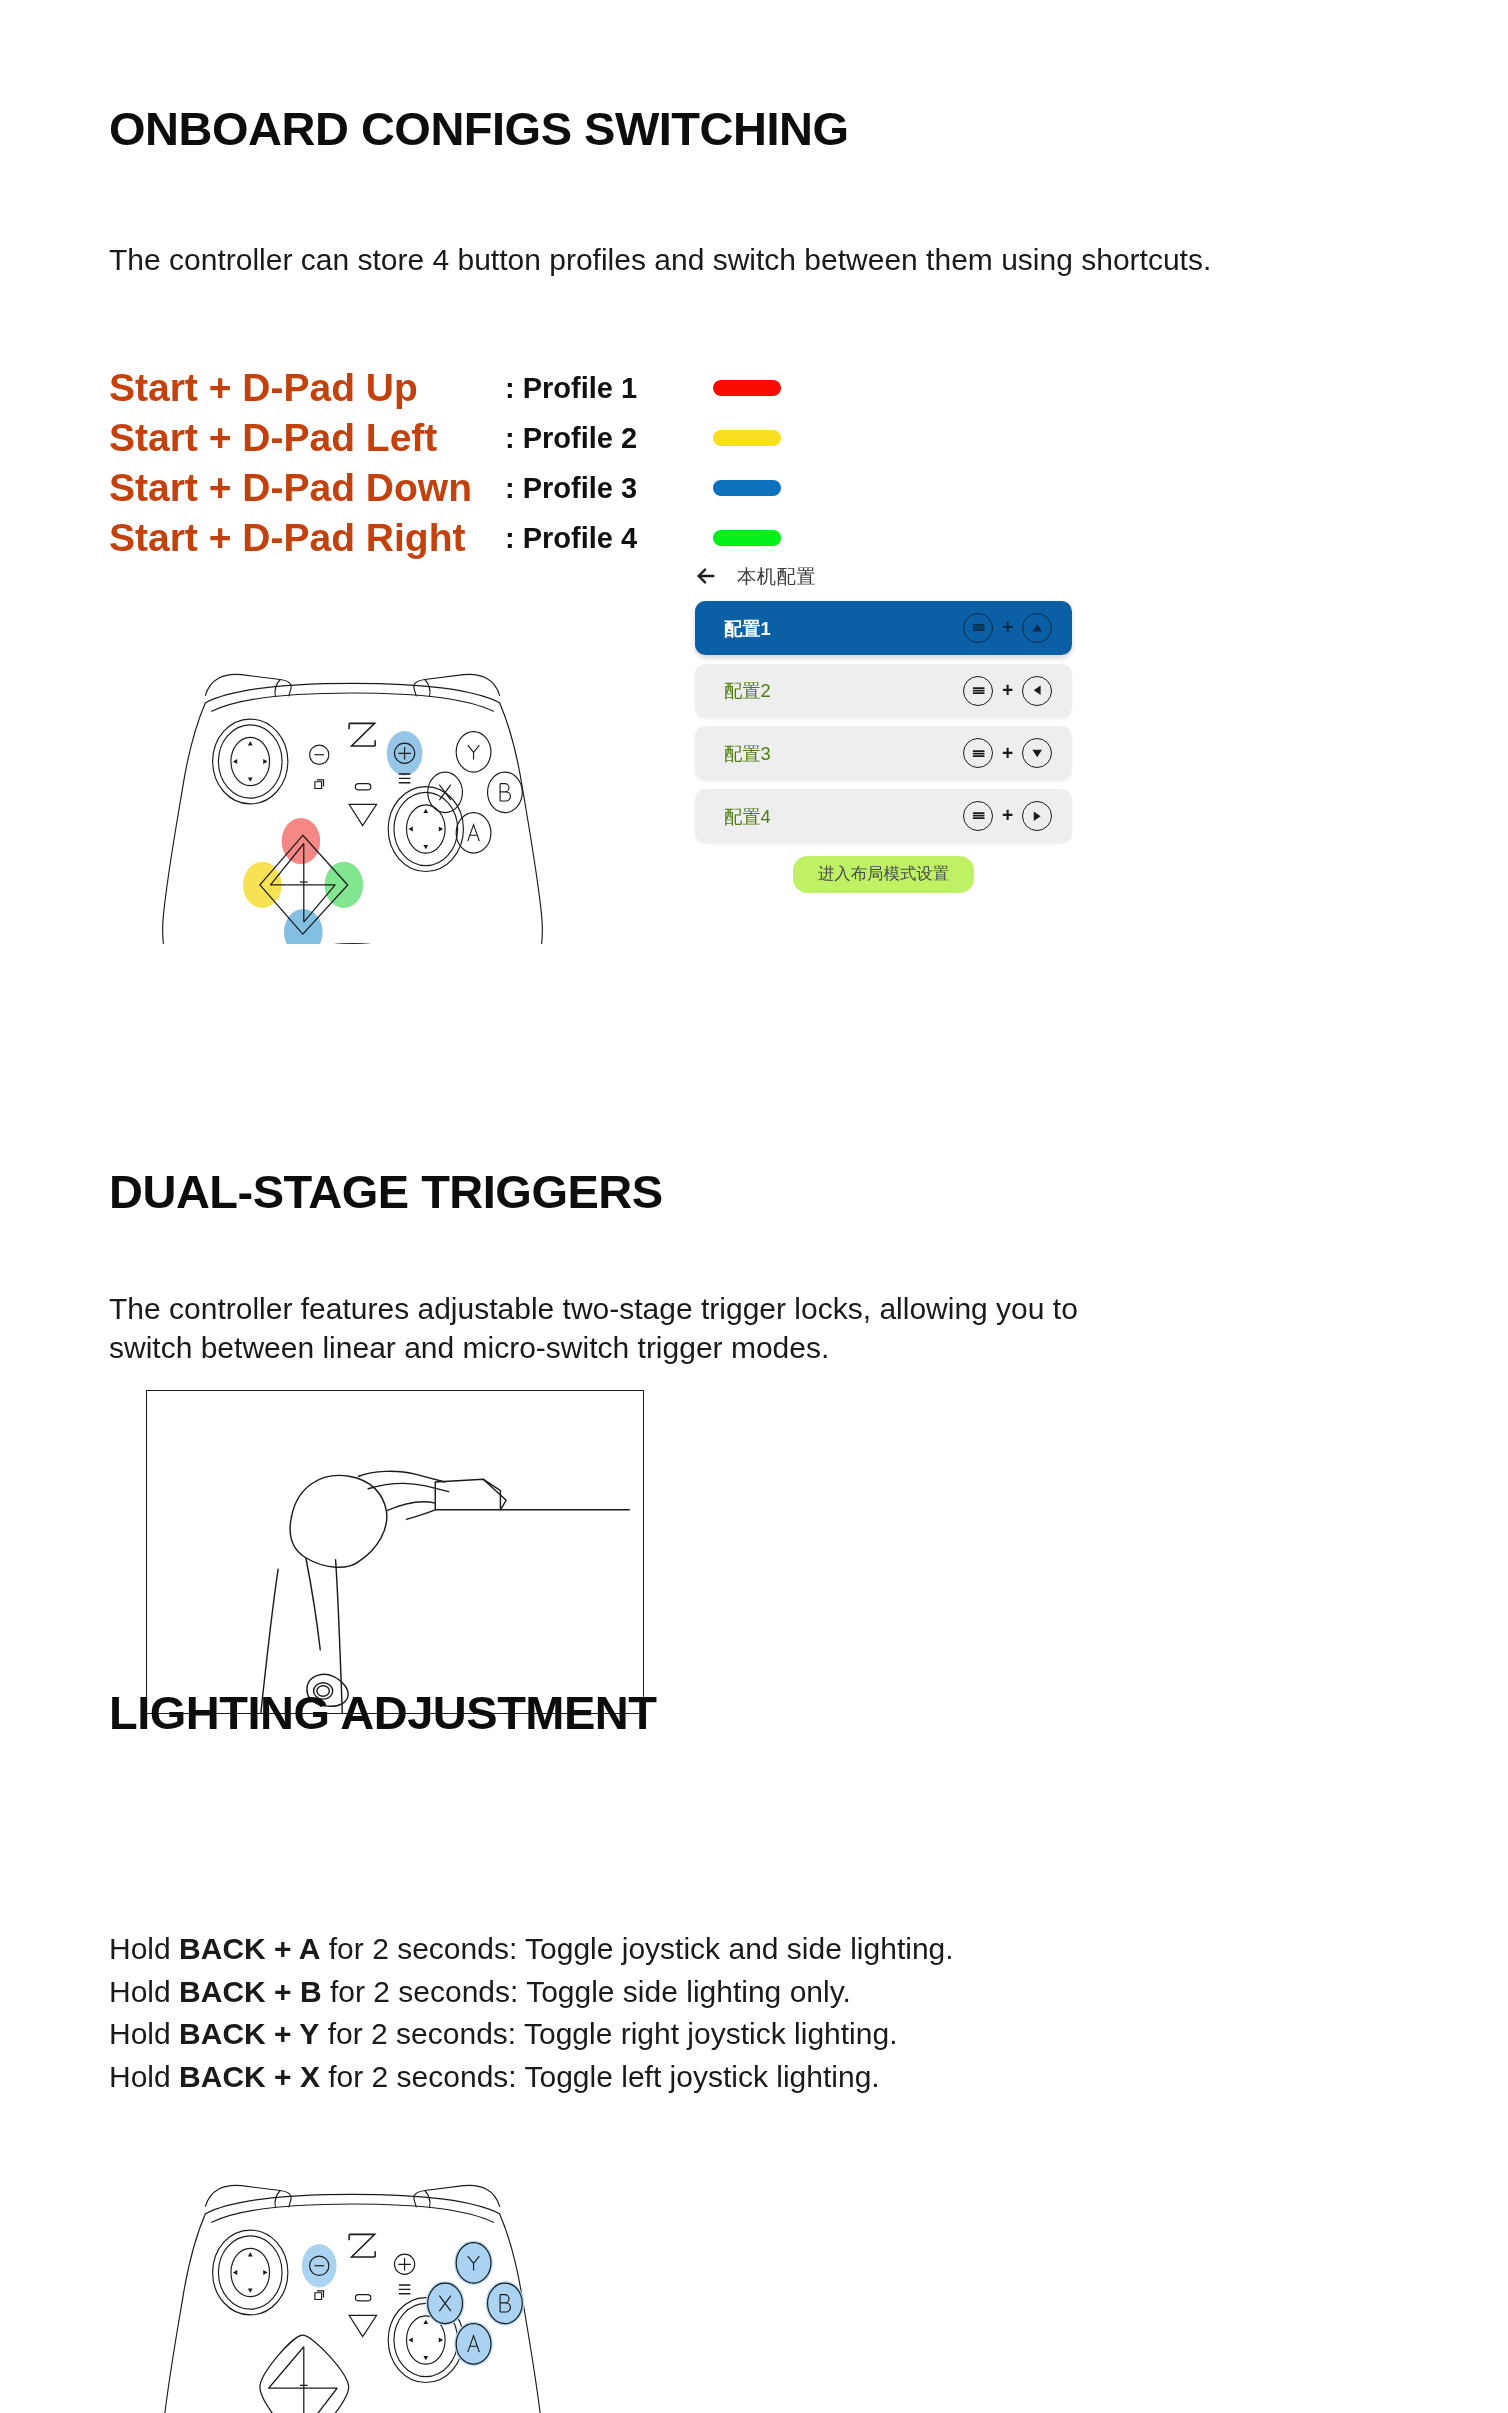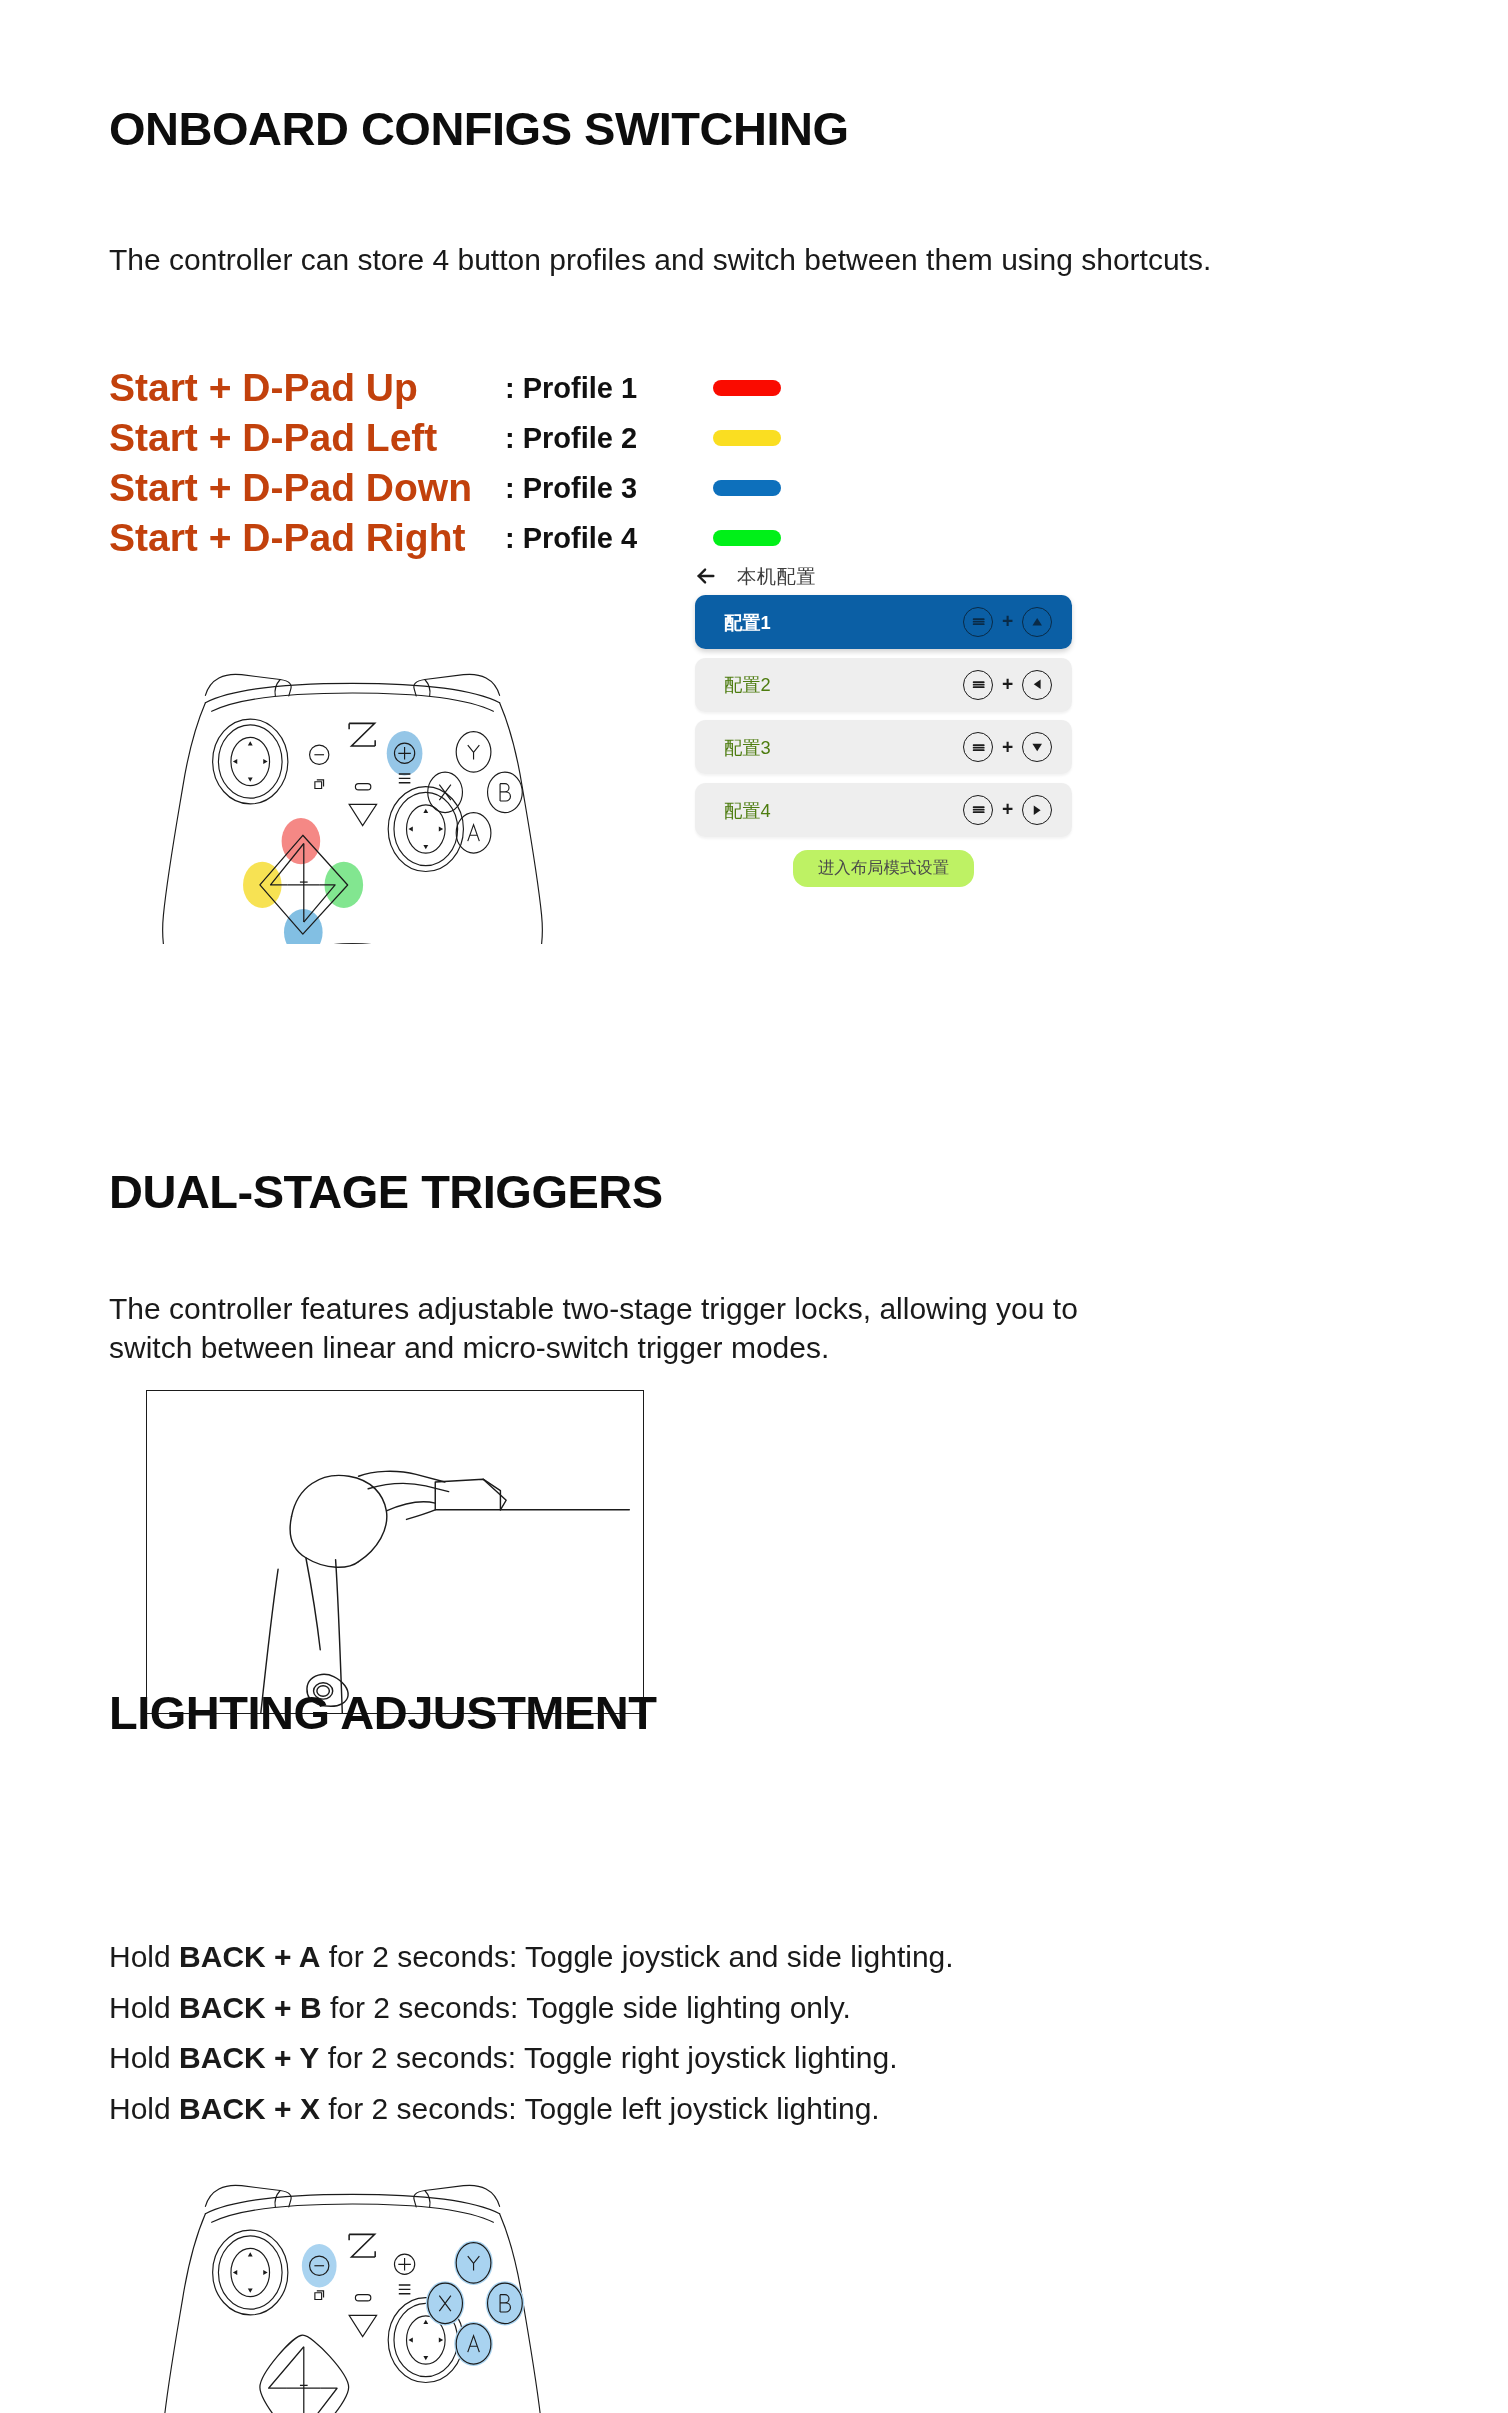--- a/index.html
+++ b/index.html
@@ -63,21 +63,21 @@
   }
 
   
   #app-panel { left:695px; top:562px; width:377px; }
   .panel-header { display:flex; align-items:center; gap:20px; height:28px; }
   .back-arrow { width:22px; height:22px; display:block; }
   .panel-title {
     font-size:19.3px; font-weight:400; color:#3d3d3d;
     letter-spacing:0.5px; filter:blur(0.3px);
   }
-  .profile-list { margin-top:5px; display:flex; flex-direction:column; gap:8.7px; }
+  .profile-list { margin-top:11px; display:flex; flex-direction:column; gap:8.7px; }
   .profile-card {
     position:relative;
     height:54px; border-radius:10.6px;
     background:#eeeeee;
     display:flex; align-items:center;
     padding:0 20px 0 29px;
     box-shadow:0 1.4px 2.4px rgba(0,0,0,0.05);
   }
   .profile-card.selected {
     background:#0b5fa5;
@@ -121,21 +121,21 @@
   #trigger-figure {
     left:146px; top:1390px;
     width:498px; height:324px;
     border:1.9px solid #1b1b1b; background:#fff;
   }
   #trigger-figure svg { display:block; width:100%; height:100%; }
 
   
   #sec3-title { left:109px; top:1689px; width:1303px; }
   #sec3-list  { left:109px; top:1928px; width:1303px; }
-  .light-row { font-size:30px; line-height:1.42; color:#1a1a1a; white-space:nowrap;margin-top:8px; }
+  .light-row { font-size:30px; line-height:1.42; color:#1a1a1a; white-space:nowrap; }
 </style>
 </head>
 <body>
 
 <div class="page">
 
   <h1 class="section-title abs" id="sec1-title">ONBOARD CONFIGS SWITCHING</h1>
 
   <p class="section-body abs" id="sec1-body">
     <span>The controller can store 4 button profiles and switch between them using shortcuts.</span><br>

